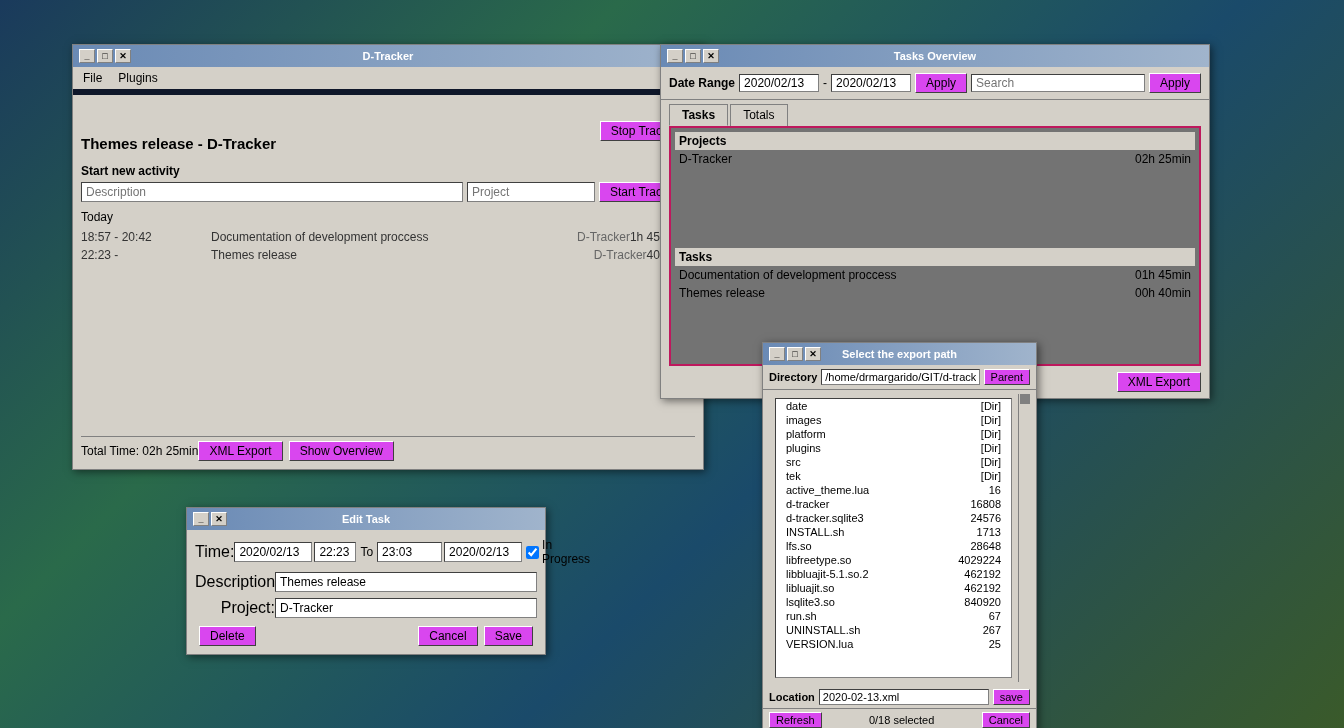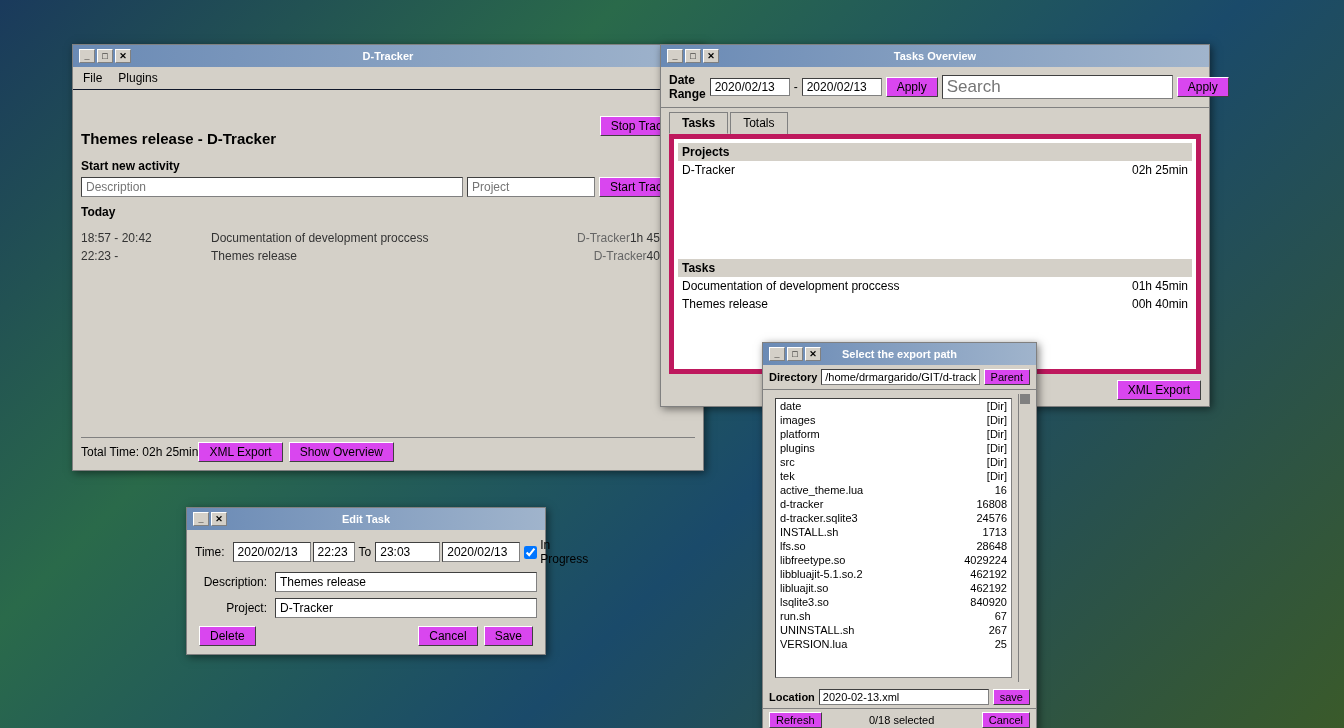--- a/index.html
+++ b/index.html
@@ -46,21 +46,21 @@
       border-top-color: #fff;
       border-left-color: #fff;
       font-size: 9px;
       display: flex; align-items: center; justify-content: center;
       cursor: pointer;
       color: #000;
     }
     .window-menu {
       display: flex;
       background: #d4d0c8;
-      border-bottom: 1px solid #0f172a;
+      border-bottom: 6px solid #0f172a;
       padding: 2px;
     }
     .menu-item {
       padding: 2px 8px;
       cursor: pointer;
       font-size: 12px;
     }
     .window-content { padding: 8px; }
 
     
@@ -102,22 +102,22 @@
       border-left-color: #fff;
       border-bottom-color: #404040;
       border-right-color: #404040;
       padding: 2px 10px;
       font-size: 12px;
       cursor: pointer;
       white-space: nowrap;
     }
     .btn-stop { }
     .today-label {
-      font-weight: bold;
-      margin-bottom: 10px;
+      font-weight: normal;
+      margin-bottom: 4px;
     }
     .activity-row {
       display: flex;
       align-items: center;
       padding: 1px 0;
       font-size: 12px;
     }
     .activity-time { color: #333; min-width: 130px; }
     .activity-desc { flex: 1; color: #333; }
     .activity-project { color: #666; margin-left: 4px; }
@@ -157,21 +157,21 @@
       font-size: 12px;
       width: 80px;
     }
     .date-sep { font-size: 12px; }
     .search-input {
       background: white;
       border: 1px solid #808080;
       border-top-color: #404040;
       border-left-color: #404040;
       padding: 1px 4px;
-      font-size: 17px;
+      font-size: 12px;
       flex: 1;
     }
     .tabs-row {
       display: flex;
       padding: 4px 8px 0;
     }
     .tab {
       padding: 3px 12px;
       background: #d4d0c8;
       border: 1px solid #808080;
@@ -181,22 +181,22 @@
       margin-right: 2px;
     }
     .tab.active {
       background: #d4d0c8;
       border-bottom: 1px solid #d4d0c8;
       font-weight: bold;
       z-index: 1;
     }
     .tab-content {
       margin: 0 8px;
-      border: 5px solid #be185d;
-      background: #ffffff;
+      border: 2px solid #be185d;
+      background: #737373;
       padding: 4px;
       min-height: 240px;
     }
     .section-header {
       font-weight: bold;
       background: #d4d0c8;
       padding: 2px 4px;
       font-size: 12px;
     }
     .overview-row {
@@ -218,22 +218,21 @@
     }
     .form-row {
       display: flex;
       align-items: center;
       margin-bottom: 6px;
       font-size: 12px;
     }
     .form-label {
       width: 80px;
       text-align: right;
-      padding-right: 8px;
-      font-size: 12px;
+      font-size: 16px;
     }
     .form-input {
       background: white;
       border: 1px solid #808080;
       border-top-color: #404040;
       border-left-color: #404040;
       padding: 2px 4px;
       font-size: 12px;
     }
     .checkbox-label {
@@ -279,21 +278,21 @@
       border-top-color: #404040;
       border-left-color: #404040;
       margin: 4px 6px;
       height: 280px;
       overflow-y: auto;
       font-size: 11px;
     }
     .file-row {
       display: flex;
       justify-content: flex-end;
-      padding: 1px 4px;
+      padding: 1px 10px;
       cursor: pointer;
     }
     .file-name { flex: 1; }
     .file-size { min-width: 60px; text-align: right; }
     .location-row {
       display: flex;
       align-items: center;
       padding: 3px 6px;
       gap: 4px;
       font-size: 11px;

